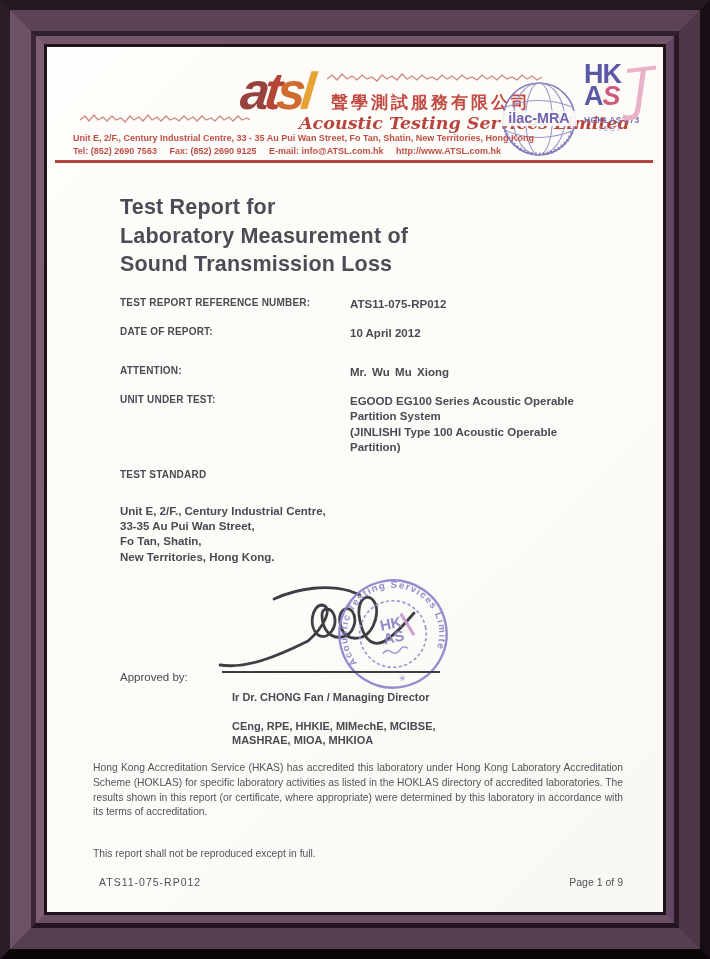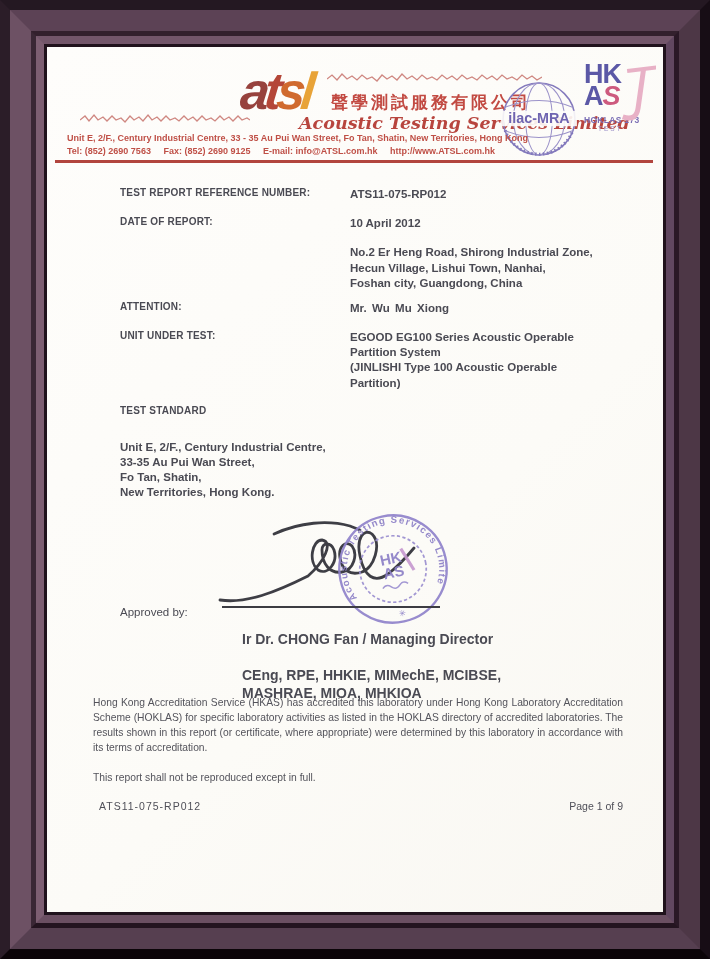--- a/index.html
+++ b/index.html
@@ -24,21 +24,21 @@
   .atsl{position:absolute;left:194px;top:18px;font-weight:bold;font-style:italic;
         font-size:52px;line-height:1;letter-spacing:-5px;transform:skewX(-6deg);}
   .atsl .l-a{color:#97423d;}
   .atsl .l-t{color:#b44638;}
   .atsl .l-s{color:#d06a2e;}
   .atsl .l-l{color:#e8a338;}
   .company-zh{position:absolute;left:284px;top:44px;font-size:17px;font-weight:bold;
               color:#c24a42;letter-spacing:3px;white-space:nowrap;}
   .company-en{position:absolute;left:252px;top:66px;font-size:17.5px;font-style:italic;font-weight:bold;
               font-family:"DejaVu Serif",serif;color:#b8453e;white-space:nowrap;}
-  .addr{position:absolute;left:20px;font-size:9px;font-weight:bold;color:#bf4f46;white-space:pre;}
+  .addr{position:absolute;left:26px;font-size:9px;font-weight:bold;color:#bf4f46;white-space:pre;}
   .addr1{top:86px;}
   .addr2{top:99px;}
   .red-rule{position:absolute;left:8px;right:10px;top:113px;height:2.5px;background:#b2453e;}
 
   .ilac{position:absolute;left:452px;top:32px;}
   .hkas-logo{position:absolute;left:537px;top:16px;width:78px;text-align:left;}
   .hkas-letters{position:relative;width:64px;}
   .hkas-row1,.hkas-row2{font-weight:900;font-size:27px;line-height:.82;color:#5b58a6;letter-spacing:-1px;}
   .hkas-s{color:#cd5a7e;font-style:italic;}
   .hkas-pen{position:absolute;left:26px;top:-2px;}
@@ -58,26 +58,26 @@
   .detail-row:nth-child(4) .detail-value,
   .detail-row:nth-child(6) .detail-value{word-spacing:2.2px;}
   .detail-row:nth-child(7){margin-top:24px;}
 
   
   .sig-area{position:relative;margin:8px 0 0 73px;height:150px;}
   .approved{position:absolute;left:0;top:80px;font-size:11.5px;color:#4a4a53;margin-top:12px;}
   .sig-svg{position:absolute;left:96px;top:4px;}
   .sig-line{position:absolute;left:102px;top:92px;width:218px;border-top:2px solid #3c3c42;}
   .stamp-svg{position:absolute;left:214px;top:-4px;opacity:.92;}
-  .sig-name{position:absolute;left:122px;top:97px;font-size:14px;font-weight:bold;color:#4a4a53;line-height:1.3;white-space:pre-line;}
+  .sig-name{position:absolute;left:112px;top:97px;font-size:11px;font-weight:bold;color:#4a4a53;line-height:1.3;white-space:pre-line;}
 
   
   .footer{margin:2px 40px 0 46px;color:#53535b;}
   .accred{font-size:10.3px;line-height:1.45;text-align:justify;margin-top:32px;}
-  .no-repro{margin-top:16px;font-size:10.3px;}
+  .no-repro{margin-top:28px;font-size:10.3px;}
   .foot-row{display:flex;justify-content:space-between;margin-top:17px;font-size:10.5px;color:#4f4f58;}
   .foot-ref{letter-spacing:1px;margin-left:6px;}
 </style>
 </head>
 <body>
 
 <div class="frame1">
  <div class="frame2">
   <div class="frame3">
    <div class="frame4">
@@ -121,35 +121,37 @@
           </div>
           <div class="hoklas">HOKLAS 173</div>
           <div class="hoklas-test">TEST</div>
         </div>
 
         <div class="addr addr1">Unit E, 2/F., Century Industrial Centre, 33 - 35 Au Pui Wan Street, Fo Tan, Shatin, New Territories, Hong Kong</div>
         <div class="addr addr2">Tel: (852) 2690 7563     Fax: (852) 2690 9125     E-mail: info@ATSL.com.hk     http://www.ATSL.com.hk</div>
         <div class="red-rule"></div>
       </div>
 
+      <div class="title">
+        <div>Test Report for</div>
+        <div>Laboratory Measurement of</div>
+        <div>Sound Transmission Loss</div>
+      </div>
 
       <div class="details">
                 <div class="detail-row">
                   <div class="detail-label">TEST REPORT REFERENCE NUMBER:</div>
                   <div class="detail-value">ATS11-075-RP012</div>
                 </div>
                 <div class="detail-row">
                   <div class="detail-label">DATE OF REPORT:</div>
                   <div class="detail-value">10 April 2012</div>
                 </div>
                 <div class="detail-row">
                   <div class="detail-label"></div>
-                  <div class="detail-value">No.2 Er Heng Road, Shirong Industrial Zone,
-Hecun Village, Lishui Town, Nanhai,
-Foshan city, Guangdong, China</div>
                 </div>
                 <div class="detail-row">
                   <div class="detail-label">ATTENTION:</div>
                   <div class="detail-value">Mr. Wu Mu Xiong</div>
                 </div>
                 <div class="detail-row">
                   <div class="detail-label">UNIT UNDER TEST:</div>
                   <div class="detail-value">EGOOD EG100 Series Acoustic Operable
 Partition System
 (JINLISHI Type 100 Acoustic Operable

